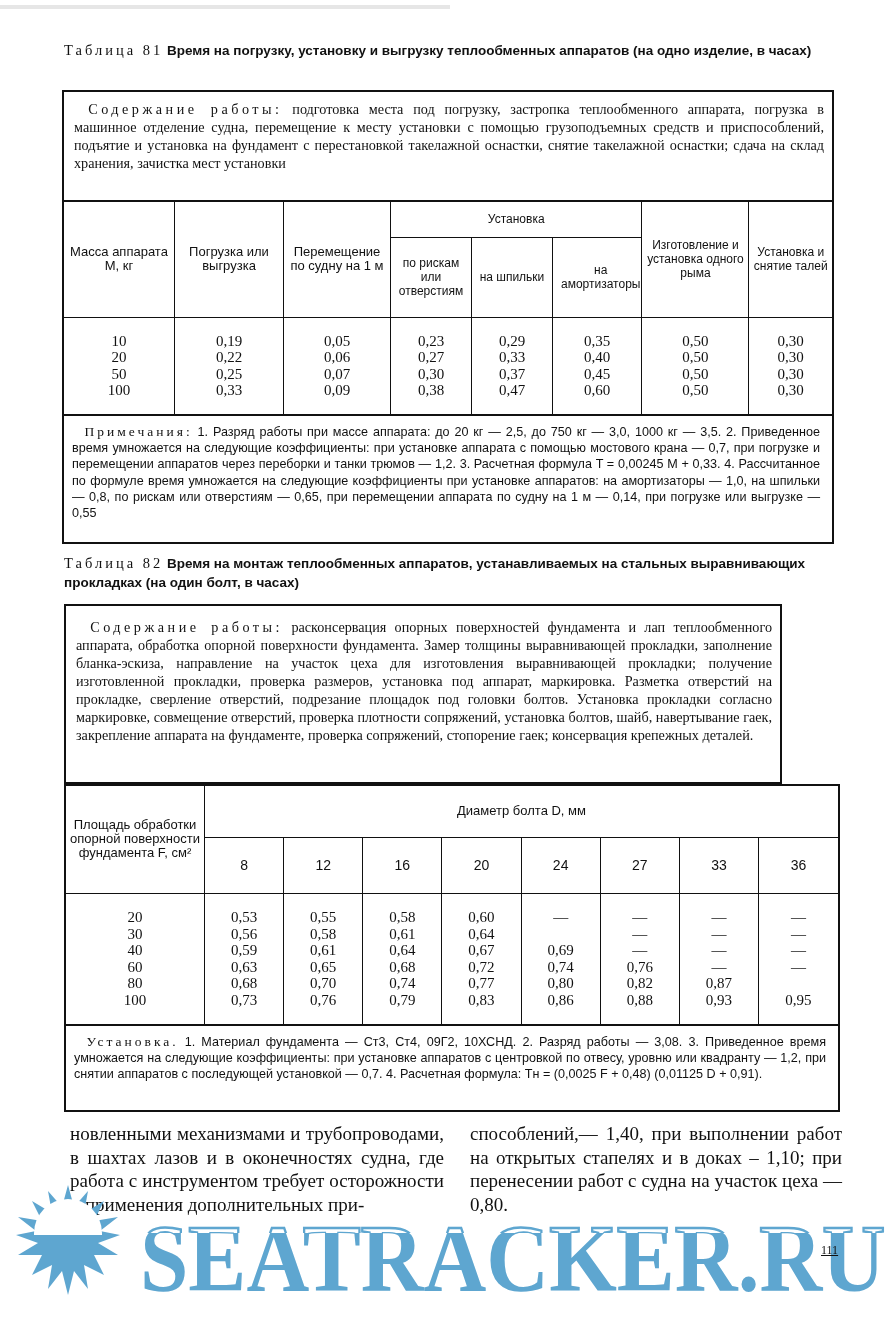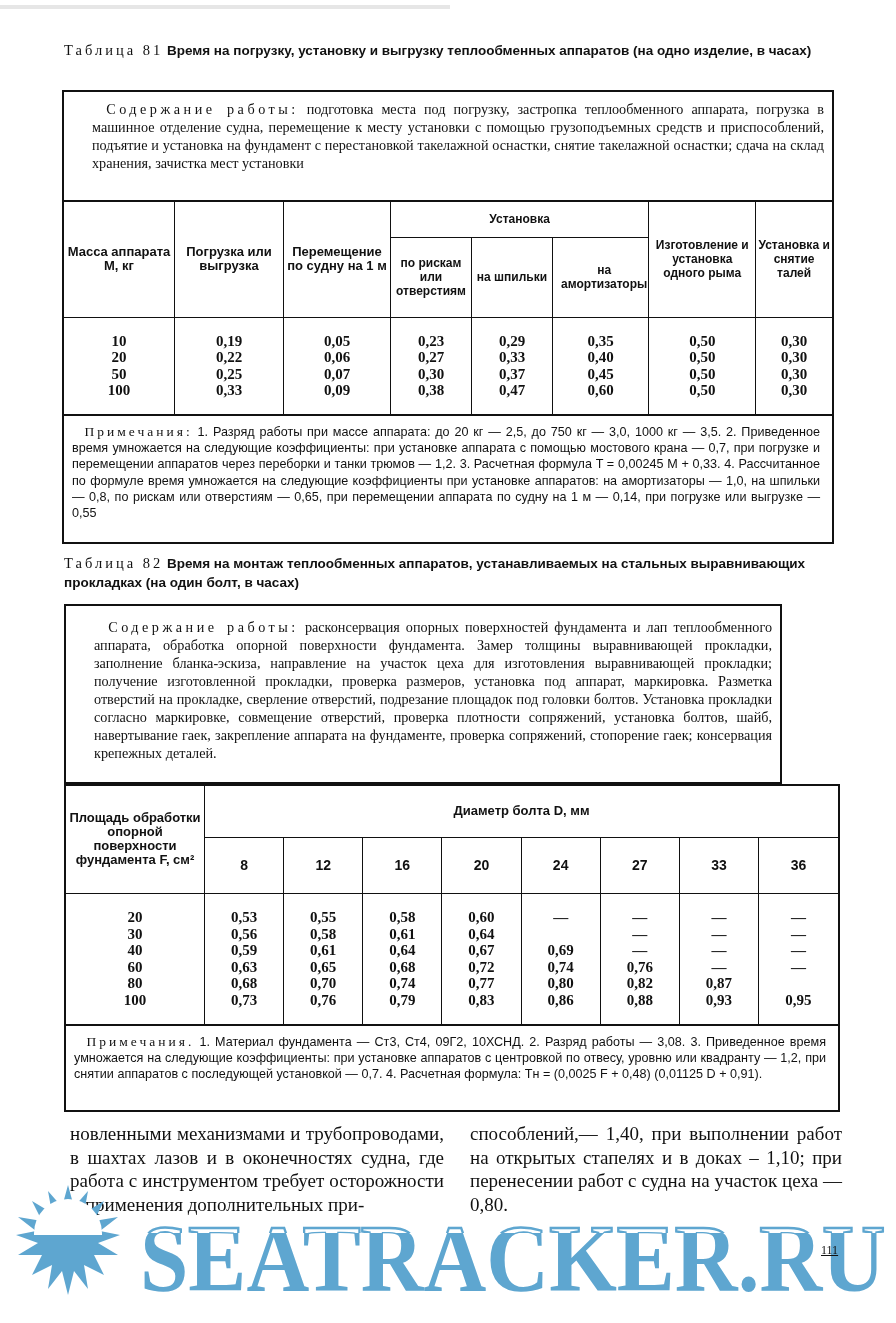--- a/index.html
+++ b/index.html
@@ -2,24 +2,24 @@
 <html><head>
 <meta charset="utf-8">
 <style>
   html,body{margin:0;padding:0;background:#fff;}
   body{width:896px;height:1323px;position:relative;overflow:hidden;font-family:"Liberation Serif","DejaVu Serif",serif;color:#111;}
   .topline{position:absolute;left:0;top:5px;width:450px;height:4px;background:#e6e6e6;}
   .cap{position:absolute;left:64px;width:772px;font-size:14.5px;line-height:18px;}
   .cap .lbl{letter-spacing:3px;}
   .cap .ttl{font-family:"Liberation Sans","DejaVu Sans",sans-serif;font-weight:bold;font-size:13.5px;}
   .box{position:absolute;border:2px solid #111;box-sizing:border-box;}
-  .content{font-size:14.2px;line-height:18px;text-align:justify;padding:8px 8px 4px 28px;}
+  .content{font-size:14.2px;line-height:18px;text-align:justify;padding:8px 8px 4px 10px;}
   .content .sp{letter-spacing:3.5px;}
   table{border-collapse:collapse;position:absolute;}
-  td,th{border:1px solid #111;text-align:center;font-weight:bold;font-family:"Liberation Sans","DejaVu Sans",sans-serif;}
+  td,th{border:1px solid #111;text-align:center;font-weight:normal;font-family:"Liberation Sans","DejaVu Sans",sans-serif;}
   th{font-size:12px;line-height:14px;}
   td.v{font-family:"Liberation Serif","DejaVu Serif",serif;font-size:15px;line-height:16.5px;vertical-align:middle;}
   .notes{font-size:12.6px;line-height:16.2px;text-align:justify;padding:8px 12px 4px 8px;font-family:"Liberation Sans","DejaVu Sans",sans-serif;}
   .notes .sp{letter-spacing:3px;font-family:"Liberation Serif",serif;font-size:13.5px;}
   .col{position:absolute;top:1122px;font-size:19px;line-height:23.5px;text-align:justify;}
   .pg{position:absolute;left:821px;top:1243px;font-size:12px;text-decoration:underline;}
   .wm{position:absolute;left:0;top:1185px;width:896px;height:138px;pointer-events:none;}
 </style>
 </head>
 <body>
@@ -213,21 +213,21 @@
           <div>—</div>
           <div style="min-height:16.5px"></div>
           <div>0,95</div>
         </td>
   </tr>
 </tbody>
   </table>
 
 <div class="box" style="left:64px;top:1026px;width:776px;height:86px;border-top:none;">
   <div class="notes">
-     <span class="sp">Примечания.</span>
+     <span class="sp">Установка.</span>
     <span>1. Материал фундамента — Ст3, Ст4, 09Г2, 10ХСНД. 2. Разряд работы — 3,08. 3. Приведенное время умножается на следующие коэффициенты: при установке аппаратов с центровкой по отвесу, уровню или квадранту — 1,2, при снятии аппаратов с последующей установкой — 0,7. 4. Расчетная формула: Tн = (0,0025 F + 0,48) (0,01125 D + 0,91).</span>
   </div>
 </div>
 
 <div class="col" style="left:70px;width:374px;">новленными механизмами и трубопроводами, в шахтах лазов и в оконечностях судна, где работа с инструментом требует осторожности и применения дополнительных при-</div>
 <div class="col" style="left:470px;width:372px;">способлений,— 1,40, при выполнении работ на открытых стапелях и в доках – 1,10; при перенесении работ с судна на участок цеха — 0,80.</div>
 
 <svg class="wm" viewBox="0 0 896 138">
   <g>
     <defs>

